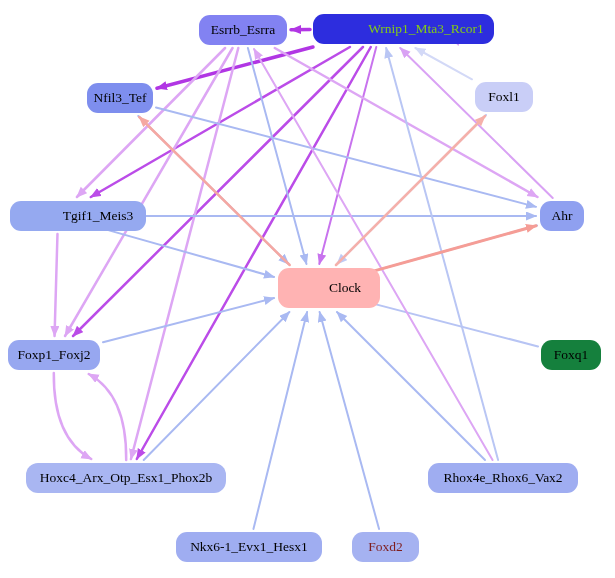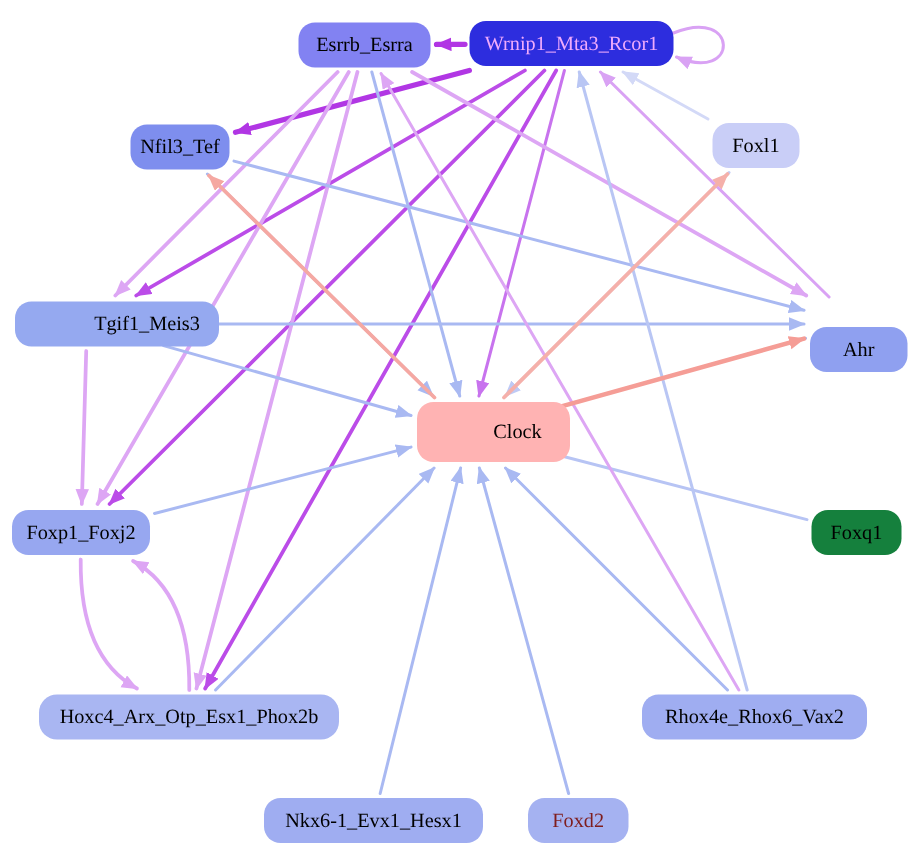--- a/index.html
+++ b/index.html
@@ -108,25 +108,25 @@
       <path fill="none" stroke="#b9c6f4" stroke-width="2" stroke-linecap="round" marker-end="url(#arrow-9)" d="M498.10913140311806,460 L386.16258351893094,48"></path>
       <path fill="none" stroke="#dda6f4" stroke-width="2" stroke-linecap="round" marker-end="url(#arrow-4)" d="M492.55357142857144,460 L254.02678571428572,49"></path>
       <path fill="none" stroke="#a9b9f2" stroke-width="2" stroke-linecap="round" marker-end="url(#arrow-5)" d="M253.44787644787644,529 L307.0694980694981,312"></path>
       <path fill="none" stroke="#a9b9f2" stroke-width="2" stroke-linecap="round" marker-end="url(#arrow-5)" d="M379.0656370656371,529 L319.57915057915056,312"></path>
       <path fill="none" stroke="#f59d96" stroke-width="3" stroke-linecap="round" marker-end="url(#arrow-10)" d="M351,277.3953488372093 L536,225.7674418604651"></path>
       <path fill="none" stroke="#f5a8a2" stroke-width="2.5" stroke-linecap="round" marker-end="url(#arrow-11)" d="M289.63684210526316,265 L139.3,117"></path>
       <path fill="none" stroke="#f5b0aa" stroke-width="2.5" stroke-linecap="round" marker-end="url(#arrow-12)" d="M336,265 L485,116"></path>
     </svg>
   <div id="nodes-layer">
       <div class="node" style="left: 199px; top: 15px; width: 88px; height: 30px; background: rgb(130, 130, 242); color: rgb(0, 0, 0);">Esrrb_Esrra</div>
-      <div class="node" style="left: 313px; top: 14px; width: 136px; height: 30px; background: rgb(45, 45, 222); color: #f0abfc;">Wrnip1_Mta3_Rcor1</div>
+      <div class="node" style="left: 313px; top: 14px; width: 136px; height: 30px; background: rgb(45, 45, 222); color: #84cc16; padding-left: 45px;">Wrnip1_Mta3_Rcor1</div>
       <div class="node" style="left: 87px; top: 83px; width: 66px; height: 30px; background: rgb(126, 142, 238); color: rgb(0, 0, 0);">Nfil3_Tef</div>
       <div class="node" style="left: 475px; top: 82px; width: 58px; height: 30px; background: rgb(201, 206, 247); color: rgb(0, 0, 0);">Foxl1</div>
       <div class="node" style="left: 10px; top: 201px; width: 96px; height: 30px; background: rgb(149, 169, 240); color: rgb(0, 0, 0); padding-left: 40px;">Tgif1_Meis3</div>
-      <div class="node" style="left: 540px; top: 201px; width: 65px; height: 30px; background: rgb(143, 160, 240); color: rgb(0, 0, 0); margin-top: 17px;">Ahr</div>
+      <div class="node" style="left: 540px; top: 201px; width: 44px; height: 30px; background: rgb(143, 160, 240); color: rgb(0, 0, 0);">Ahr</div>
       <div class="node" style="left: 278px; top: 268px; width: 70px; height: 40px; background: rgb(255, 179, 179); color: rgb(0, 0, 0); padding-left: 32px;">Clock</div>
       <div class="node" style="left: 8px; top: 340px; width: 92px; height: 30px; background: rgb(151, 167, 240); color: rgb(0, 0, 0);">Foxp1_Foxj2</div>
       <div class="node" style="left: 541px; top: 340px; width: 60px; height: 30px; background: #15803d; color: rgb(0, 0, 0);">Foxq1</div>
       <div class="node" style="left: 26px; top: 463px; width: 200px; height: 30px; background: rgb(169, 182, 242); color: rgb(0, 0, 0); border-radius: 12px;">Hoxc4_Arx_Otp_Esx1_Phox2b</div>
       <div class="node" style="left: 428px; top: 463px; width: 150px; height: 30px; background: rgb(159, 173, 241); color: rgb(0, 0, 0);">Rhox4e_Rhox6_Vax2</div>
       <div class="node" style="left: 176px; top: 532px; width: 146px; height: 30px; background: rgb(159, 173, 241); color: rgb(0, 0, 0);">Nkx6-1_Evx1_Hesx1</div>
       <div class="node" style="left: 352px; top: 532px; width: 67px; height: 30px; background: rgb(165, 178, 241); color: #7f1d1d; text-align: center;">Foxd2</div>
     </div>
 </div>
 

